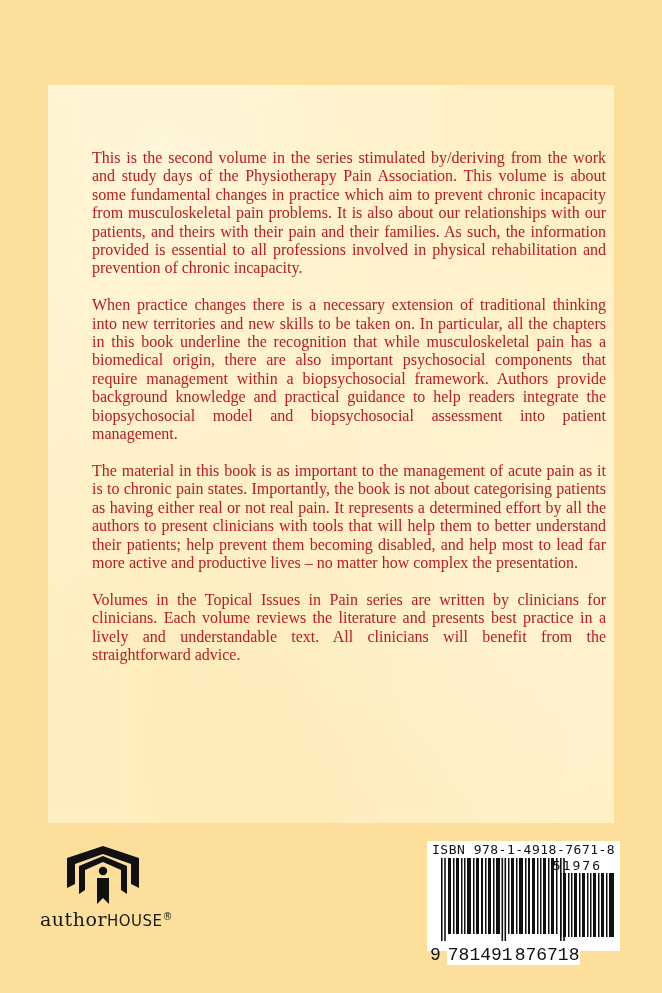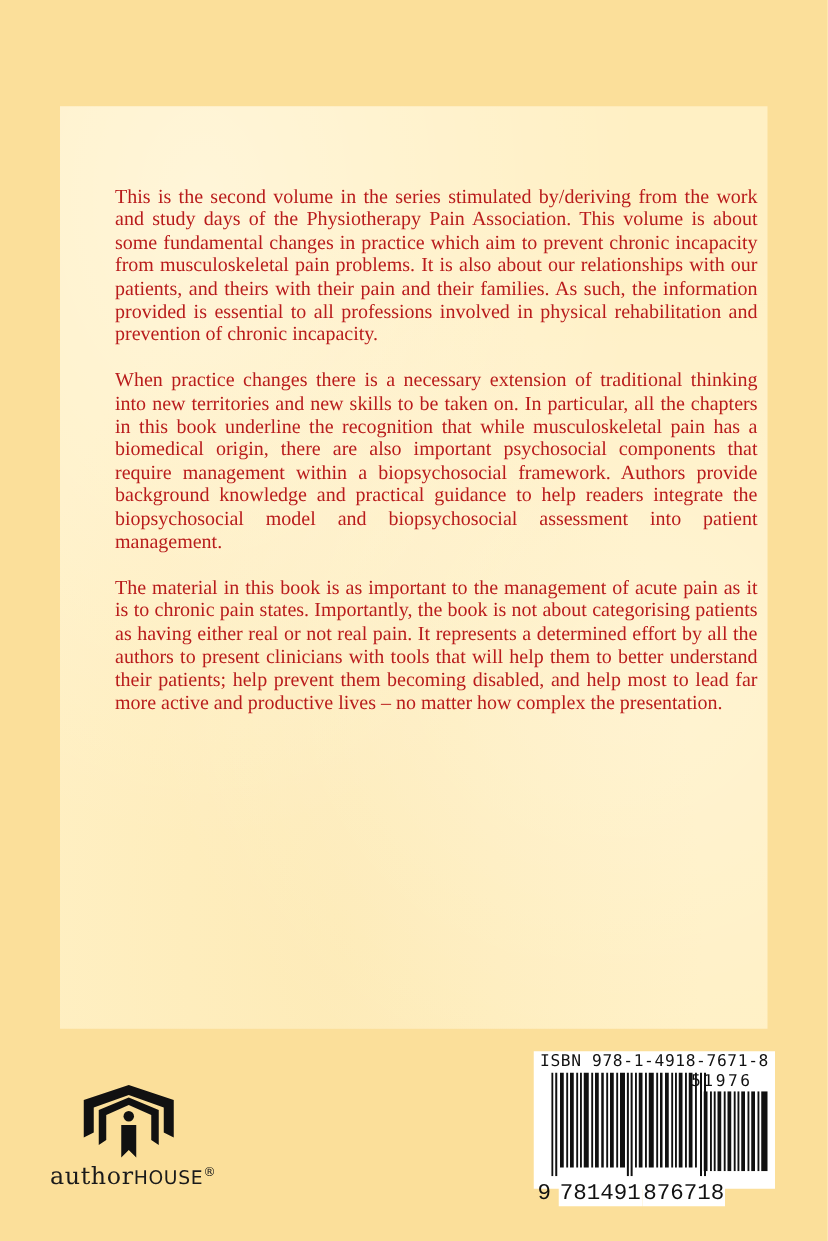--- a/index.html
+++ b/index.html
@@ -29,21 +29,21 @@
       text-align-last: left;
     }
     .body-text p.quote {
       font-style: italic;
       text-indent: 14px;
     }
     .body-text p.attribution { margin-bottom: 0; }
     .body-text p.attribution .journal { font-style: italic; }
 
     .logo {
-      position: absolute; left: 40px; top: 866px; width: 140px; height: 90px;
+      position: absolute; left: 40px; top: 844px; width: 140px; height: 90px;
     }
     .logo-mark { position: absolute; left: 25px; top: 0; width: 76px; height: 62px; }
     .logo-text {
       position: absolute; left: 0; top: 64px; width: 140px;
       font-family: "DejaVu Serif", serif; font-size: 19px; color: #1a1a1a;
       letter-spacing: 0.5px; white-space: nowrap;
     }
     .logo-text .house { font-family: "DejaVu Sans", sans-serif; font-size: 15px; letter-spacing: 0.5px; }
     .logo-text .reg { font-size: 10px; vertical-align: 6px; font-family: "DejaVu Sans", sans-serif; }
 
@@ -75,20 +75,21 @@
   </style>
 </head>
 <body>
 
 <div class="panel"></div>
 
 <div class="body-text">
   <p>This is the second volume in the series stimulated by/deriving from the work and study days of the Physiotherapy Pain Association. This volume is about some fundamental changes in practice which aim to prevent chronic incapacity from musculoskeletal pain problems. It is also about our relationships with our patients, and theirs with their pain and their families. As such, the information provided is essential to all professions involved in physical rehabilitation and prevention of chronic incapacity.</p>
   <p>When practice changes there is a necessary extension of traditional thinking into new territories and new skills to be taken on. In particular, all the chapters in this book underline the recognition that while musculoskeletal pain has a biomedical origin, there are also important psychosocial components that require management within a biopsychosocial framework. Authors provide background knowledge and practical guidance to help readers integrate the biopsychosocial model and biopsychosocial assessment into patient management.</p>
   <p>The material in this book is as important to the management of acute pain as it is to chronic pain states. Importantly, the book is not about categorising patients as having either real or not real pain. It represents a determined effort by all the authors to present clinicians with tools that will help them to better understand their patients; help prevent them becoming disabled, and help most to lead far more active and productive lives – no matter how complex the presentation.</p>
+  <p>Volumes in the Topical Issues in Pain series are written by clinicians for clinicians. Each volume reviews the literature and presents best practice in a lively and understandable text. All clinicians will benefit from the straightforward advice.</p>
 </div>
 
 <div class="logo">
   <svg class="logo-mark" viewBox="0 0 76 62" xmlns="http://www.w3.org/2000/svg">
 
     <path d="M2 14 L38 2 L74 14 L74 44 L66 40 L66 20 L38 10 L10 20 L10 40 L2 44 Z" fill="#111"></path>
 
     <path d="M14 22 L38 12 L62 22 L62 50 L56 46 L56 26 L38 18 L20 26 L20 46 L14 50 Z" fill="#111"></path>
 
     <circle cx="38" cy="27" r="4.2" fill="#111"></circle>

